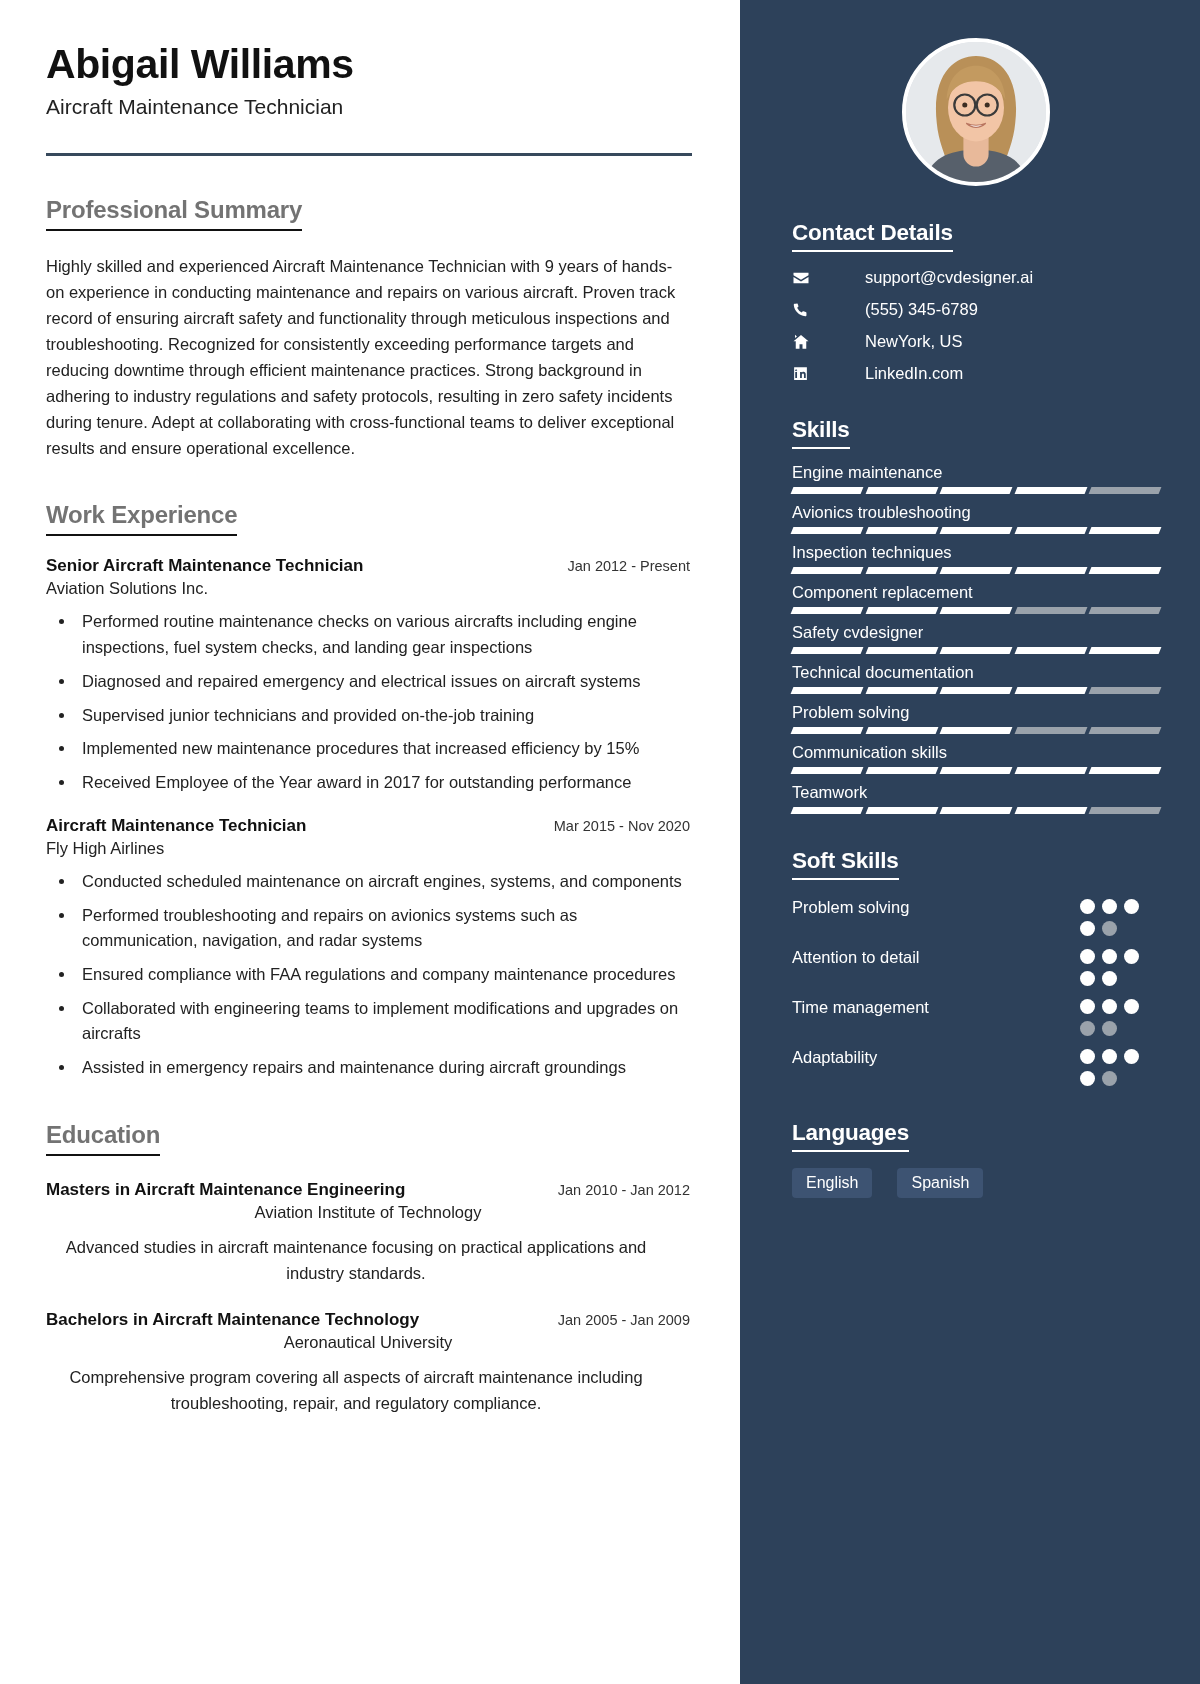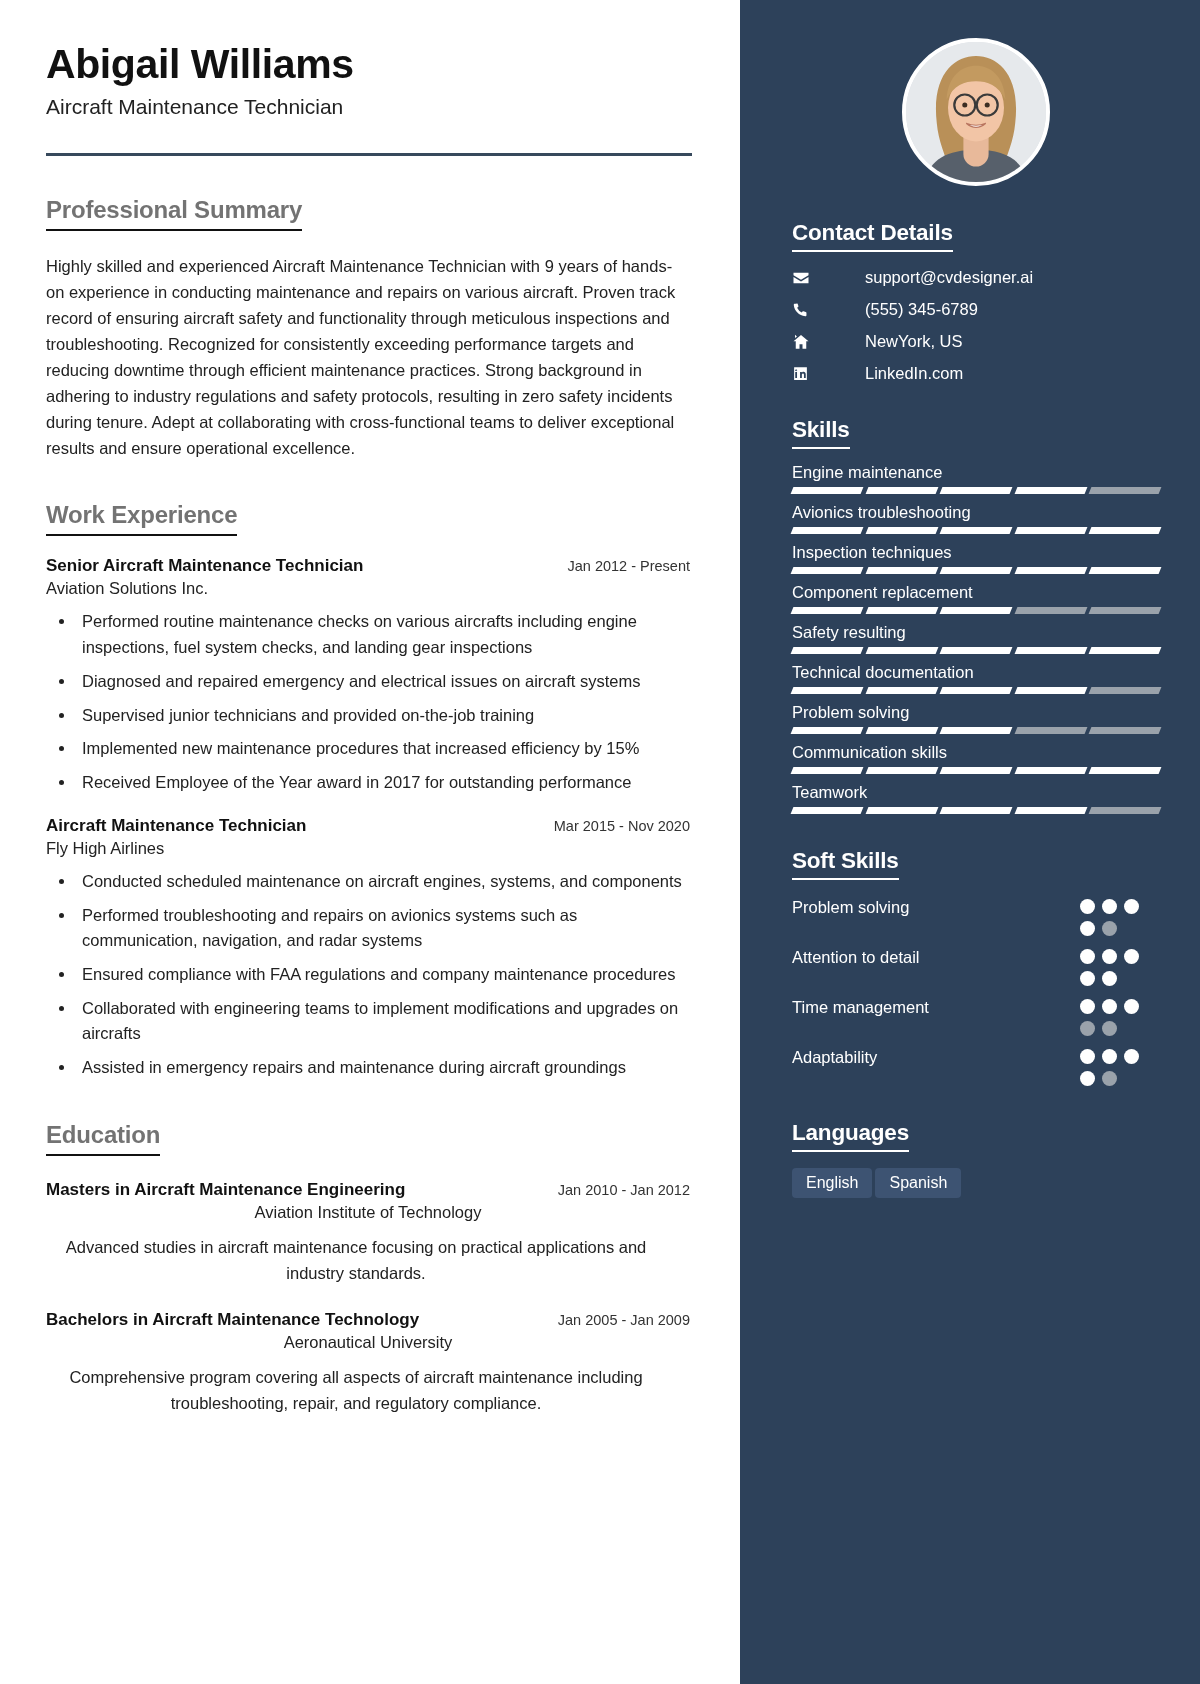--- a/index.html
+++ b/index.html
@@ -166,21 +166,21 @@
     width: 80px;
     display: flex;
     flex-wrap: wrap;
     gap: 7px;
     padding-top: 5px;
     flex-shrink: 0;
   }
   .dot { width: 15px; height: 15px; border-radius: 50%; background: #ffffff; }
   .dot.off { background: #9aa2ab; }
 
-  .lang-list { margin-top: 16px; display: flex; gap: 3px; flex-wrap: wrap; }
+  .lang-list { margin-top: 16px; display: flex; gap: 25px; flex-wrap: wrap; }
   .lang-pill {
     background: #3d5372;
     color: #ffffff;
     font-size: 16px;
     padding: 6px 14px;
     border-radius: 4px;
   }
 </style>
 </head>
 <body>
@@ -362,21 +362,21 @@
             <div class="skill-name">Component replacement</div>
      <div class="skill-bar">
               <span class="seg"></span>
               <span class="seg"></span>
               <span class="seg"></span>
               <span class="seg off"></span>
               <span class="seg off"></span>
             </div>
           </div>
           <div class="skill-item">
-            <div class="skill-name">Safety resulting</div>
+            <div class="skill-name">Safety cvdesigner</div>
      <div class="skill-bar">
               <span class="seg"></span>
               <span class="seg"></span>
               <span class="seg"></span>
               <span class="seg"></span>
               <span class="seg"></span>
             </div>
           </div>
           <div class="skill-item">
             <div class="skill-name">Technical documentation</div>

